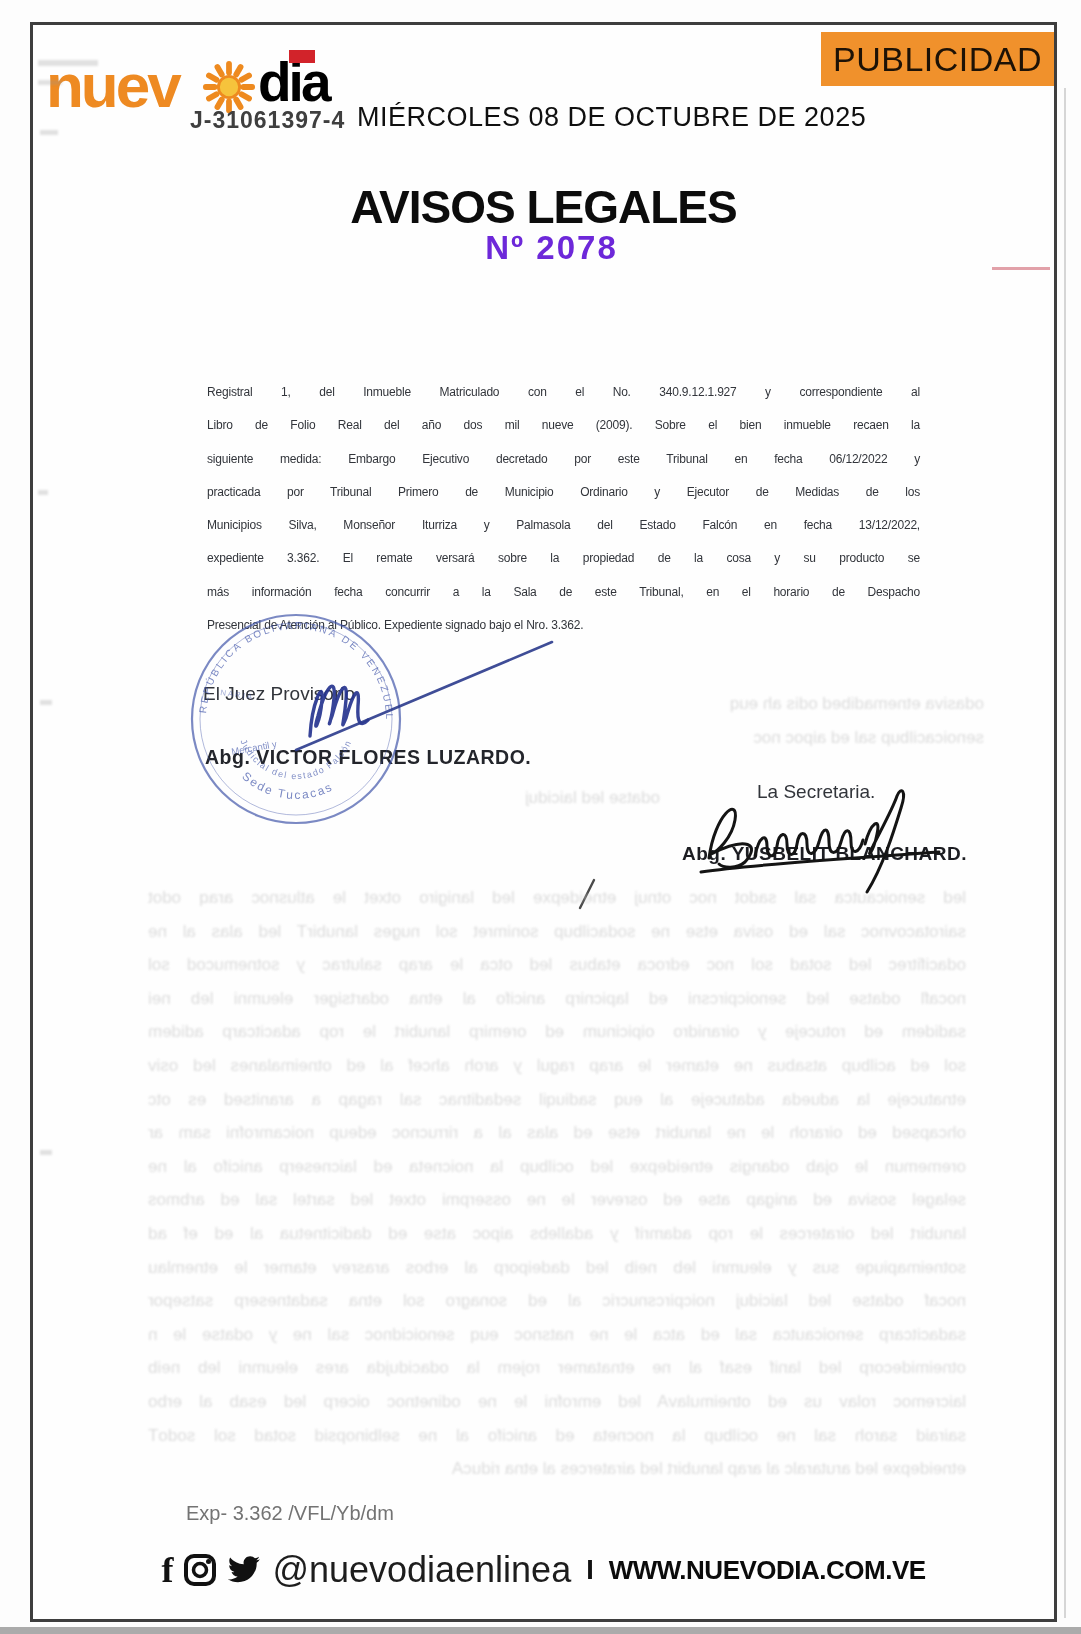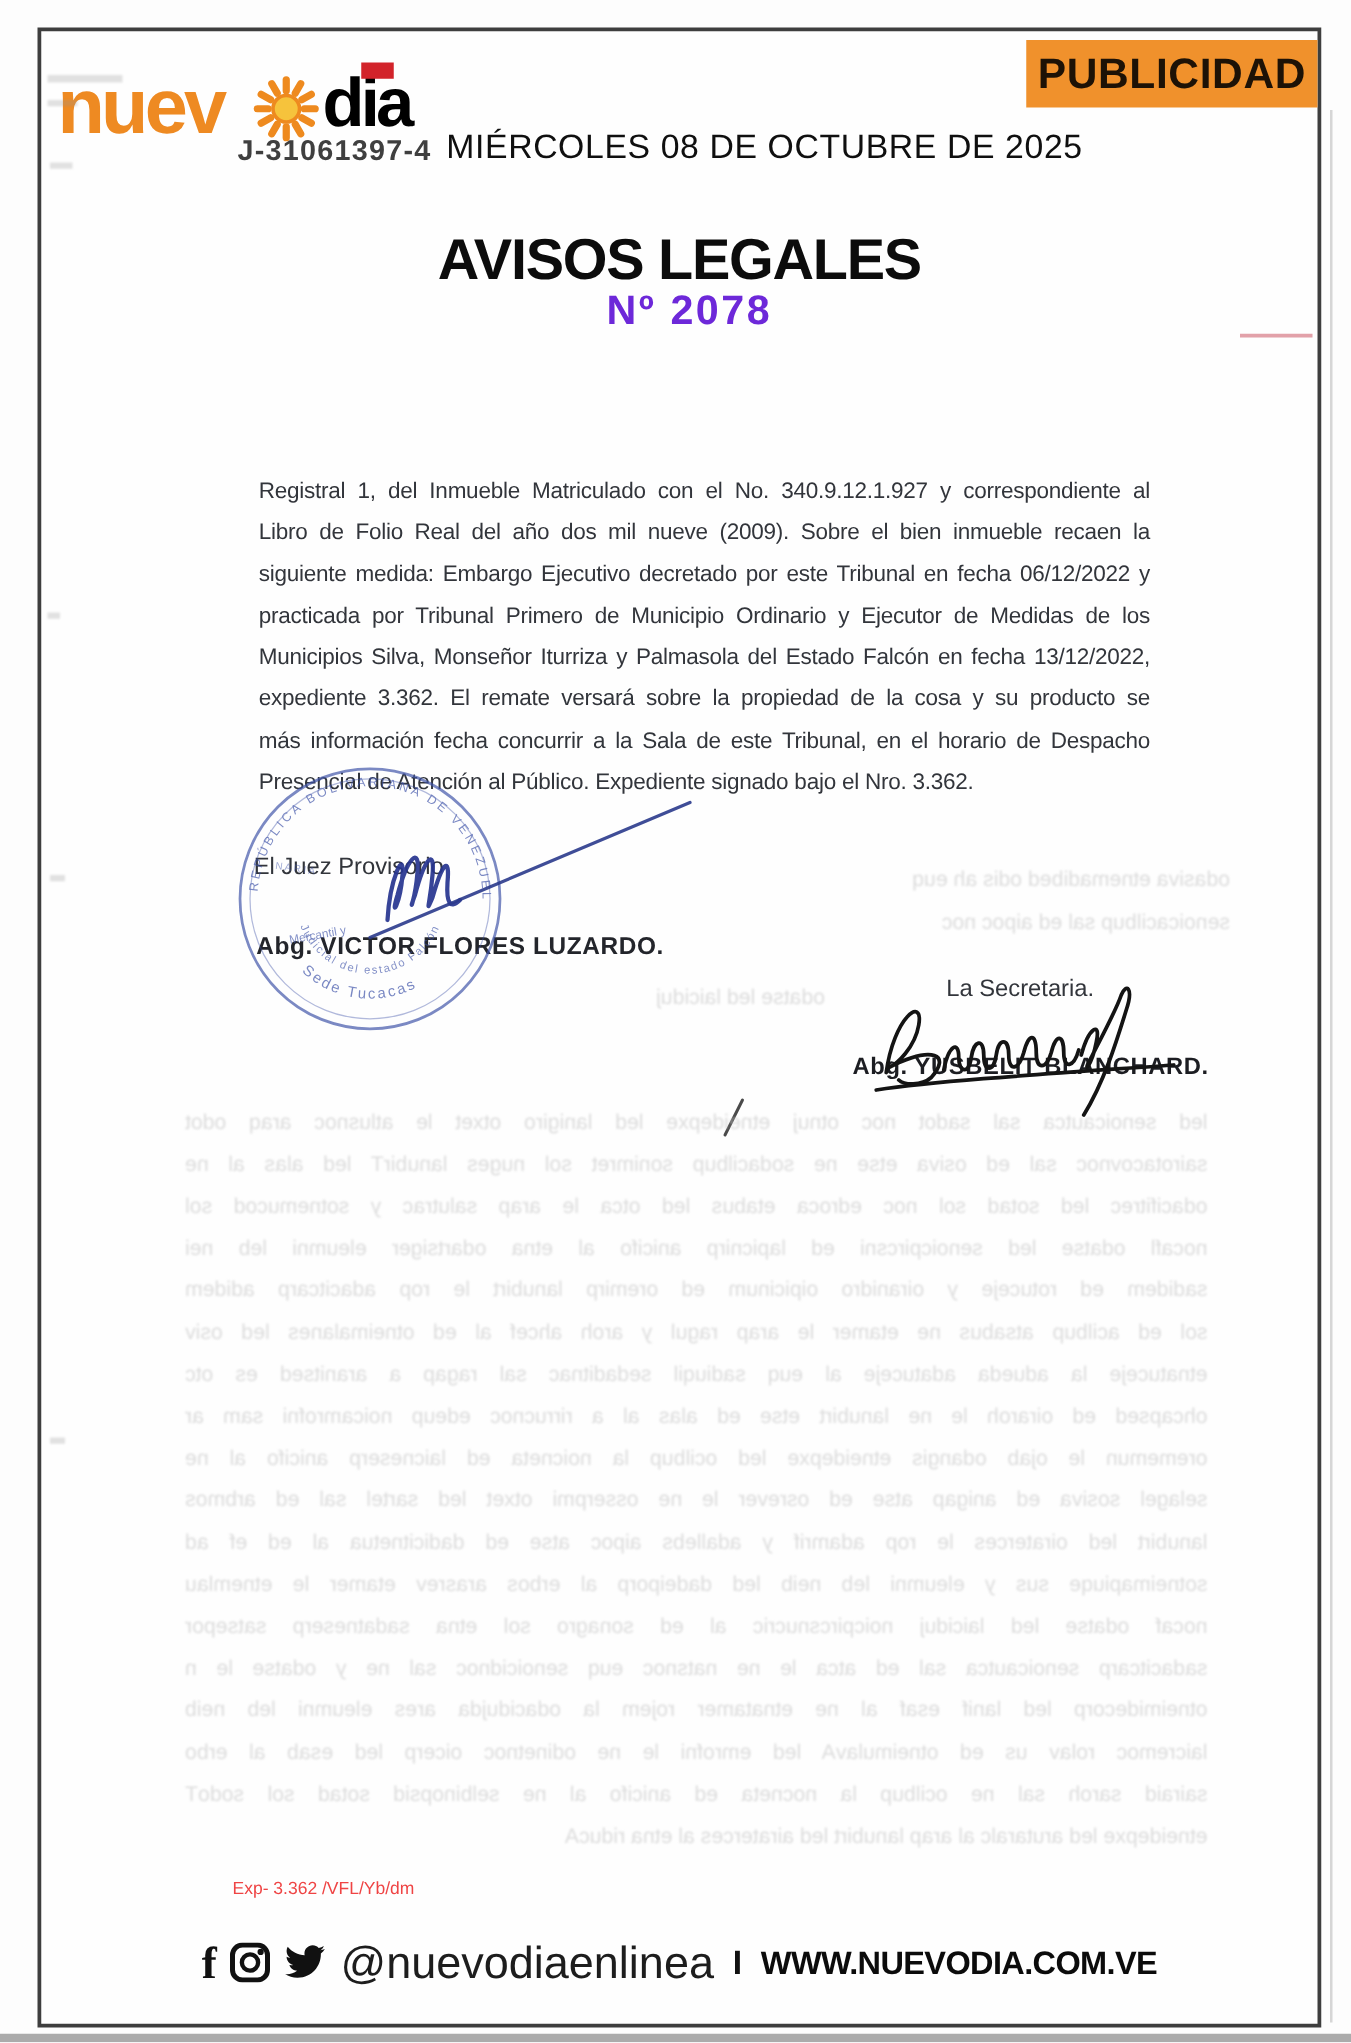--- a/index.html
+++ b/index.html
@@ -7,48 +7,48 @@
         font-family:"Liberation Sans",sans-serif;color:#222;}
   
   .frame{position:absolute;left:30px;top:22px;width:1027px;height:1600px;
          box-sizing:border-box;border:3px solid #3e3e3e;background:#fefefe;}
   .right-shadow{position:absolute;left:1064px;top:88px;width:2px;height:1530px;background:#d6d6d6;}
   .bottom-strip{position:absolute;left:0;top:1627px;width:1081px;height:7px;background:#ababab;}
 
   
   .banner{position:absolute;left:821px;top:32px;width:233px;height:54px;background:#f0912c;
           display:flex;align-items:center;justify-content:center;}
-  .banner span{font-weight:700;font-size:34px;letter-spacing:0.5px;color:#1d1206;}
+  .banner span{font-weight:400;font-size:34px;letter-spacing:0.5px;color:#1d1206;}
   .logo{position:absolute;left:46px;top:44px;width:310px;height:76px;}
   .logo .p1{position:absolute;left:0;top:6px;font-weight:800;font-size:62px;letter-spacing:-3px;color:#ee8a22;text-align:right;}
   .logo .sun{position:absolute;left:156px;top:16px;}
   .logo .p2{position:absolute;left:212px;top:6px;font-weight:800;font-size:55px;letter-spacing:-3px;color:#000000;}
   .logo .accent{position:absolute;left:243px;top:6px;width:26px;height:13px;background:#d2232a;}
   .registry{position:absolute;left:190px;top:107px;font-weight:700;font-size:23px;
             letter-spacing:1px;color:#3f3f3f;}
   .dateline{position:absolute;left:345px;top:102px;font-size:27px;letter-spacing:0.5px;color:#0f0f0f;margin-left:12px;}
 
   
   .title-wrap{position:absolute;left:30px;top:184px;width:1027px;text-align:center;}
   .title{font-weight:800;font-size:46px;letter-spacing:-1px;color:#0c0c0c;line-height:1.0;}
   .number{font-weight:700;font-size:33px;letter-spacing:2px;color:#6d28d9;line-height:1.1;margin-left:16px;}
   .pink-mark{position:absolute;left:992px;top:267px;width:58px;height:3px;background:rgba(216,130,140,.75);}
 
   
-  .body-block{position:absolute;left:207px;top:376px;width:713px;font-size:18px;
+  .body-block{position:absolute;left:207px;top:376px;width:713px;font-size:12px;
               letter-spacing:-0.2px;line-height:33.3px;color:#32353b;}
   .body-block div{text-align:justify;text-align-last:justify;}
   .body-block div:last-child{text-align-last:left;}
   .judge-title{position:absolute;left:203px;top:683px;font-size:19px;color:#32353b;}
   .judge-name{position:absolute;left:205px;top:746px;font-weight:700;font-size:19.5px;
               letter-spacing:0.5px;color:#23252b;}
   .secretary-title{position:absolute;left:757px;top:781px;font-size:19px;color:#32353b;}
   .secretary-name{position:absolute;left:682px;top:843px;font-weight:700;font-size:19px;
                   letter-spacing:0.5px;color:#1c1d22;}
-  .exp-ref{position:absolute;left:186px;top:1502px;font-size:14px;color:#ef4444;}
+  .exp-ref{position:absolute;left:186px;top:1502px;font-size:20px;color:#737373;}
 
   
   .stamp{position:absolute;left:180px;top:603px;opacity:.8;filter:blur(.3px);}
   .sig-victor{position:absolute;left:302px;top:670px;}
   .sig-stroke{position:absolute;left:288px;top:636px;}
   .sig-stray{position:absolute;left:576px;top:876px;}
   .sig-blanchard{position:absolute;left:695px;top:786px;}
 
   
   .ghost{color:#c6c6c6;opacity:.6;filter:blur(1px);}

